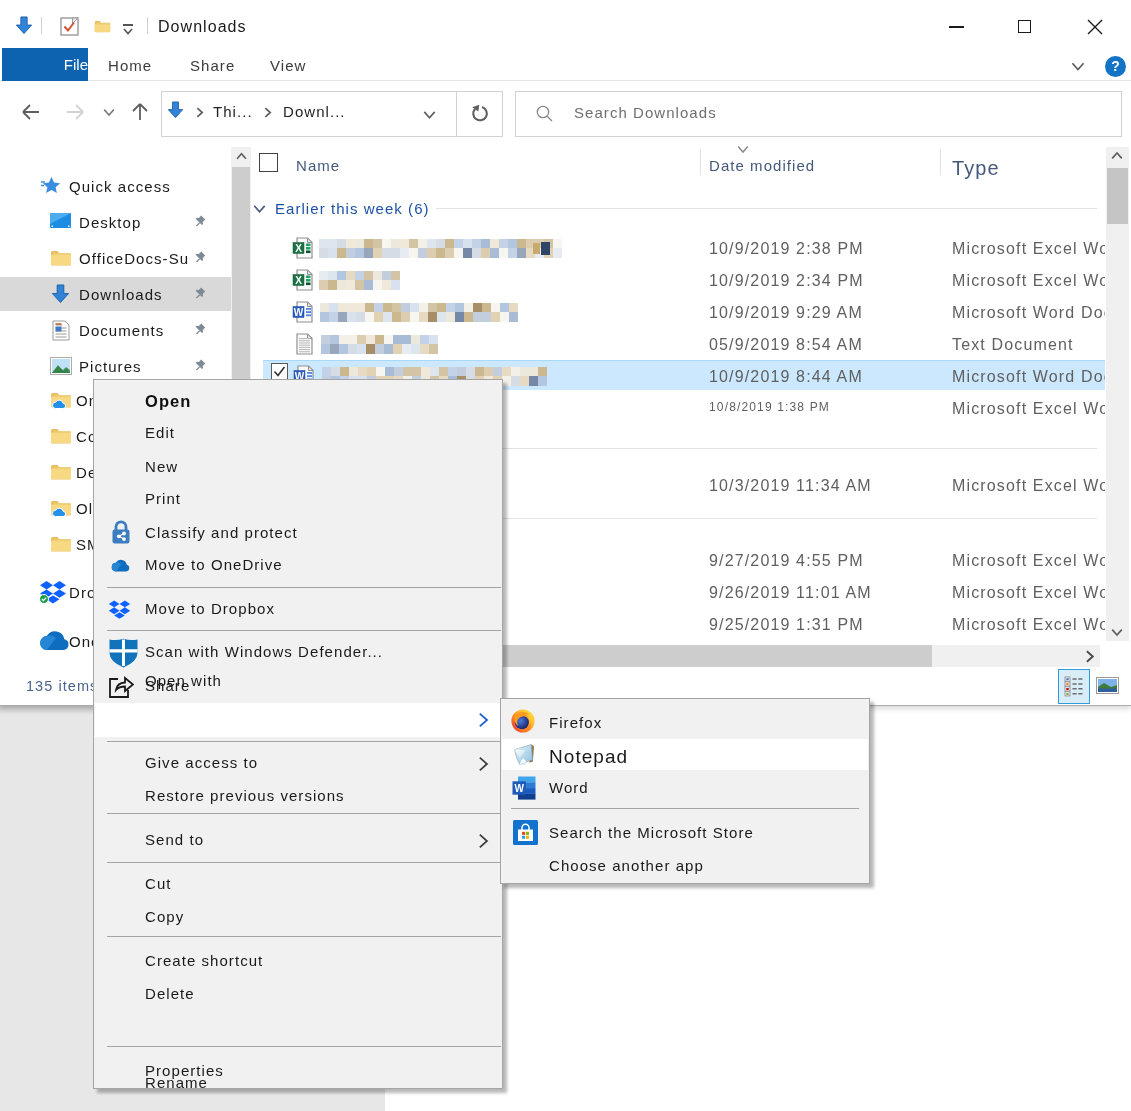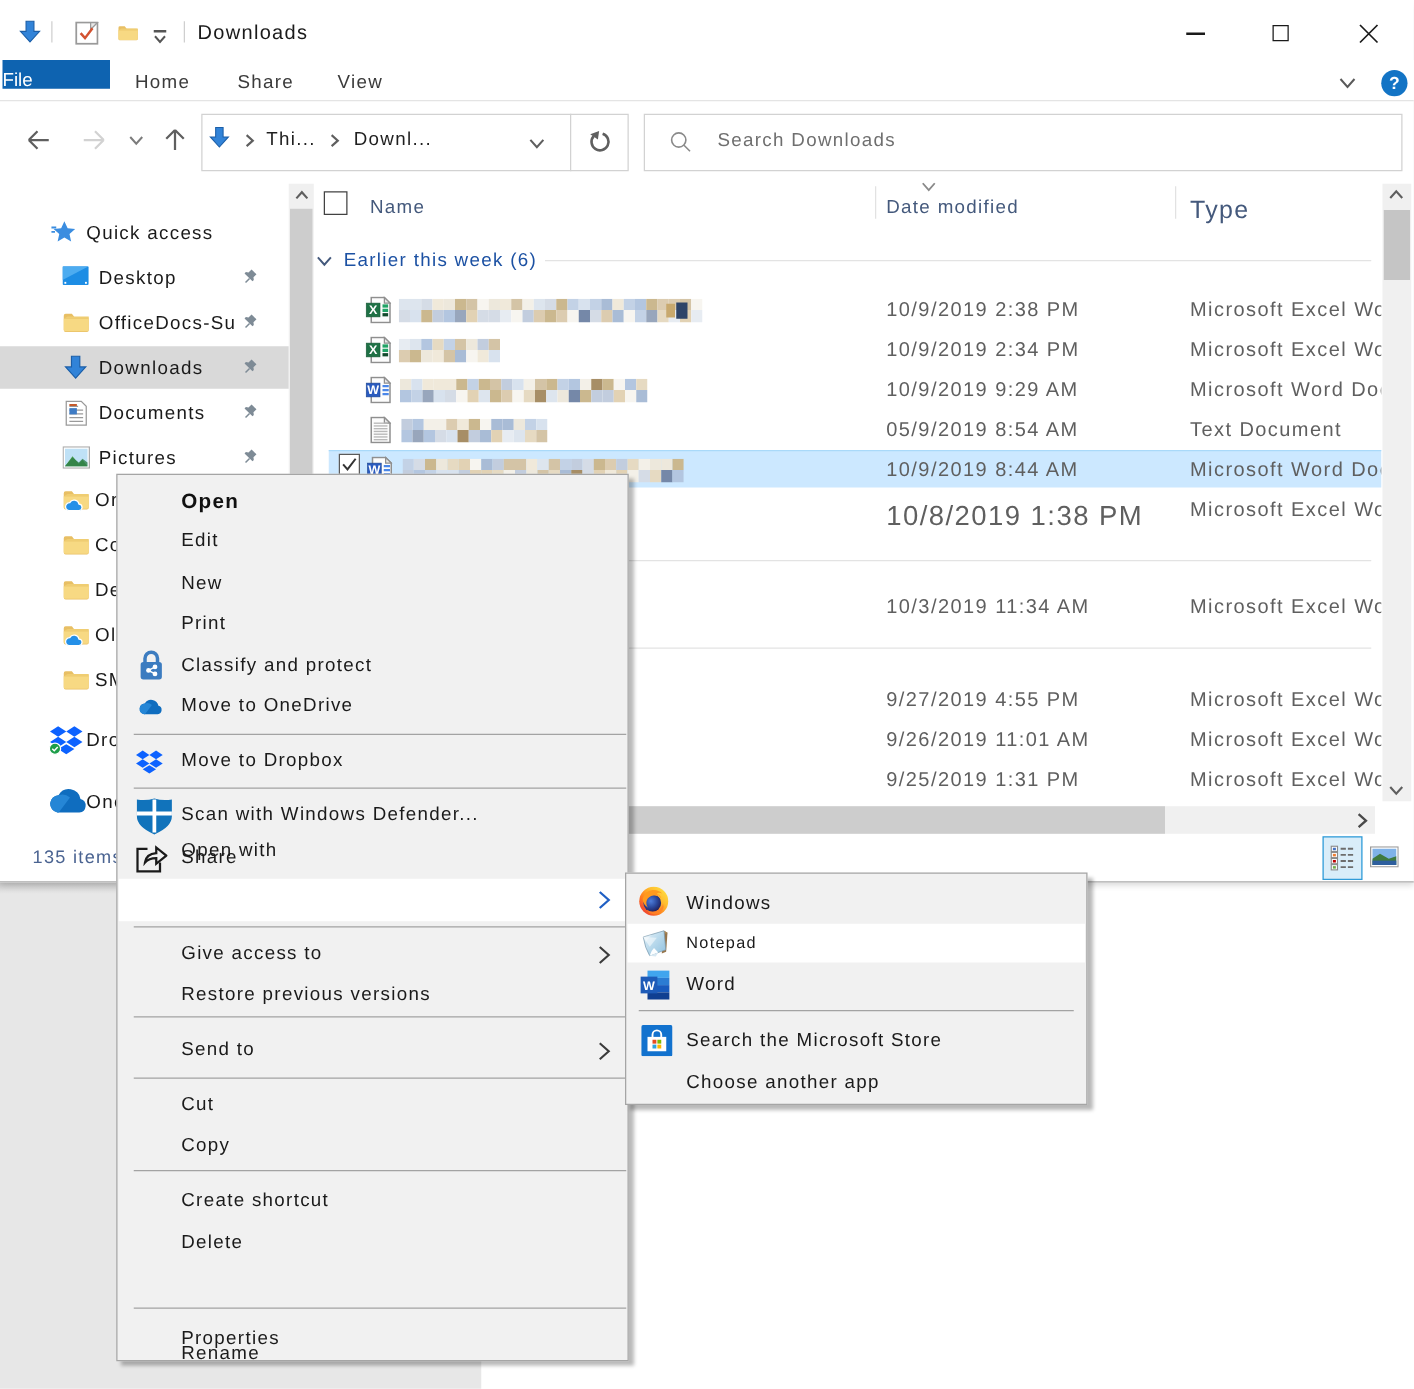--- a/index.html
+++ b/index.html
@@ -29,21 +29,21 @@
       <path d="M1.0 3.0 L5.0 7.5 L9.0 3.0" fill="none" stroke="#555" stroke-width="1.6"></path>
     </svg>
 <div class="abs" style="left:147px;top:17px;width:1px;height:17px;background:#cfcfcf"></div>
 <div class="t" style="left:158px;top:18px;font-size:16px;color:#1a1a1a">Downloads</div>
 <div class="abs" style="left:949px;top:26px;width:15px;height:1.5px;background:#1a1a1a"></div>
 <div class="abs" style="left:1018px;top:20px;width:13px;height:13px;border:1.3px solid #1a1a1a"></div>
 <svg class="abs" style="left:1086px;top:18px" width="18" height="18" viewBox="0 0 18 18">
       <path d="M2 2 L16 16 M16 2 L2 16" stroke="#1a1a1a" stroke-width="1.4"></path>
     </svg>
 <div class="abs" style="left:0;top:48px;width:1131px;height:33px;background:#fff;border-bottom:1px solid #e4e4e4"></div>
-<div class="abs" style="left:2px;top:48px;width:86px;height:23px;background:#0e63b0;color:#fff;font-size:15px;text-align:left;line-height:33px">File</div>
+<div class="abs" style="left:2px;top:48px;width:86px;height:33px;background:#0e63b0;color:#fff;font-size:15px;text-align:right;line-height:33px">File</div>
 <div class="t" style="left:108px;top:57px;font-size:15px;color:#3b3b3b">Home</div>
 <div class="t" style="left:190px;top:57px;font-size:15px;color:#3b3b3b">Share</div>
 <div class="t" style="left:270px;top:57px;font-size:15px;color:#3b3b3b">View</div>
 <svg style="position:absolute;left:1071px;top:59px" width="14" height="14" viewBox="0 0 14 14">
       <path d="M1.4000000000000001 4.2 L7.0 10.5 L12.6 4.2" fill="none" stroke="#5a5a5a" stroke-width="1.6"></path>
     </svg>
 <div class="abs" style="left:1105px;top:56px;width:21px;height:21px;border-radius:50%;background:#1374c5;color:#fff;font-size:14px;font-weight:bold;text-align:center;line-height:21px">?</div>
 <svg class="abs" style="left:20px;top:102px" width="22" height="20" viewBox="0 0 22 20">
       <path d="M3 10 h16 M3 10 l7-7 M3 10 l7 7" fill="none" stroke="#5f5f5f" stroke-width="1.8"></path>
     </svg>
@@ -303,21 +303,21 @@
       <rect x="1" y="5.5" width="11" height="11" fill="#1e7145" stroke="#175a37" stroke-width=".5"></rect>
       <text x="6.5" y="14.5" font-family="Liberation Sans" font-size="10" font-weight="bold" fill="#fff" text-anchor="middle">X</text>
       <g fill="#21a366">
         <rect x="14" y="6.5" width="4.5" height="2.6"></rect>
         <rect x="14" y="10" width="4.5" height="2.6"></rect>
       </g>
       <g fill="#134b2d">
         <rect x="14" y="13.5" width="4.5" height="2.6"></rect>
       </g>
     </svg>
-<div class="t" style="left:709px;top:400px;font-size:22px;color:#5f5f5f;letter-spacing:1.15px">10/8/2019 1:38 PM</div>
+<div class="t" style="left:709px;top:400px;font-size:12px;color:#5f5f5f;letter-spacing:1.15px">10/8/2019 1:38 PM</div>
 <div class="abs t" style="left:952px;top:400px;width:153px;overflow:hidden;font-size:16px;color:#5f5f5f;letter-spacing:1.15px">Microsoft Excel Worksheet</div>
 <div class="t" style="left:709px;top:477px;font-size:16px;color:#5f5f5f;letter-spacing:1.15px">10/3/2019 11:34 AM</div>
 <div class="abs t" style="left:952px;top:477px;width:153px;overflow:hidden;font-size:16px;color:#5f5f5f;letter-spacing:1.15px">Microsoft Excel Worksheet</div>
 <div class="t" style="left:709px;top:552px;font-size:16px;color:#5f5f5f;letter-spacing:1.15px">9/27/2019 4:55 PM</div>
 <div class="abs t" style="left:952px;top:552px;width:153px;overflow:hidden;font-size:16px;color:#5f5f5f;letter-spacing:1.15px">Microsoft Excel Worksheet</div>
 <div class="t" style="left:709px;top:584px;font-size:16px;color:#5f5f5f;letter-spacing:1.15px">9/26/2019 11:01 AM</div>
 <div class="abs t" style="left:952px;top:584px;width:153px;overflow:hidden;font-size:16px;color:#5f5f5f;letter-spacing:1.15px">Microsoft Excel Worksheet</div>
 <div class="t" style="left:709px;top:616px;font-size:16px;color:#5f5f5f;letter-spacing:1.15px">9/25/2019 1:31 PM</div>
 <div class="abs t" style="left:952px;top:616px;width:153px;overflow:hidden;font-size:16px;color:#5f5f5f;letter-spacing:1.15px">Microsoft Excel Worksheet</div>
 <div class="abs" style="left:436px;top:448px;width:661px;height:1px;background:#e3e3e3"></div>
@@ -650,38 +650,38 @@
         <stop offset="55%" stop-color="#2c4a9e"></stop>
         <stop offset="100%" stop-color="#20215f"></stop>
       </radialGradient>
     </defs>
     <circle cx="12" cy="12" r="11.6" fill="url(#fxr)"></circle>
     <circle cx="10.8" cy="13.3" r="7.1" fill="url(#fxb)"></circle>
     <path d="M3.2 10 Q4.6 3.8 11 3 Q15.8 2.6 18.8 5.8 Q16.5 4.9 14.4 5.5 Q17.2 6.6 18 9.4 Q15.2 7 11.8 7.4 Q7.6 8 6.4 11.4 Q5.4 14.4 7.4 17.2 Q4.4 15.4 3.6 12.6 Q3.1 11.2 3.2 10 z" fill="#ff9a1e"></path>
     <path d="M14.5 5.4 Q16.8 6.8 17.3 9.6 L15.8 8.4 z" fill="#ffb23e"></path>
     <path d="M6.4 18.6 Q10 21.4 14.4 19.8 Q18.4 18.2 19.4 14 Q20.6 16.6 19 19 Q16.4 22.6 12 22.4 Q8.4 22.2 6.4 18.6 z" fill="#ff8426" opacity=".85"></path>
   </svg>
-<div class="t" style="left:549px;top:714px;font-size:15px;color:#1a1a1a">Windows</div>
+<div class="t" style="left:549px;top:714px;font-size:15px;color:#1a1a1a">Firefox</div>
 <svg class="abs" style="left:511px;top:742px" width="26" height="25" viewBox="0 0 26 25">
     <defs>
       <linearGradient id="np" x1="0" y1="0" x2="1" y2="1">
         <stop offset="0%" stop-color="#e9f4fa"></stop>
         <stop offset="50%" stop-color="#b8d9ec"></stop>
         <stop offset="100%" stop-color="#8fc0de"></stop>
       </linearGradient>
     </defs>
     <path d="M20.2 2.6 L23 4.2 L21.9 19.4 L18.4 20.8 z" fill="#96744a"></path>
     <path d="M20.2 2.6 L23 4.2 L21.6 5 L18.8 3.3 z" fill="#ac8a58"></path>
     <path d="M3.6 7.6 L20.2 2.6 L21.6 17.8 L8.7 22.5 Q5 16.5 3.6 7.6 z" fill="url(#np)" stroke="#7e9cb0" stroke-width=".6"></path>
     <path d="M3.6 7.6 L14.5 8.2 L8.8 15.4 z" fill="#ffffff" opacity=".5"></path>
     <path d="M3.6 7.6 L10.5 5.6 L5.6 11.6 z" fill="#ffffff" opacity=".35"></path>
     <path d="M8.7 22.5 L15.6 20 L12.2 16.3 Q9.8 18.6 8.7 22.5 z" fill="#fcfeff"></path>
     <path d="M8.7 22.5 L15.6 20 L13.6 23.2 z" fill="#d7e8f2"></path>
   </svg>
-<div class="t" style="left:549px;top:746px;font-size:13px;color:#1a1a1a">Notepad</div>
+<div class="t" style="left:549px;top:746px;font-size:19px;color:#1a1a1a">Notepad</div>
 <svg class="abs" style="left:512px;top:776px" width="24" height="24" viewBox="0 0 24 24">
     <g>
       <rect x="6" y="0.5" width="17.5" height="5.8" fill="#41a5ee"></rect>
       <rect x="6" y="6.3" width="17.5" height="5.8" fill="#2b7cd3"></rect>
       <rect x="6" y="12.1" width="17.5" height="5.8" fill="#185abd"></rect>
       <rect x="6" y="17.9" width="17.5" height="5.7" fill="#103f91"></rect>
     </g>
     <rect x="0.5" y="5.3" width="13.4" height="13.4" fill="#1e5bb8"></rect>
     <text x="7.2" y="16" font-family="Liberation Sans" font-size="10" font-weight="bold" fill="#fff" text-anchor="middle">W</text>
   </svg>

